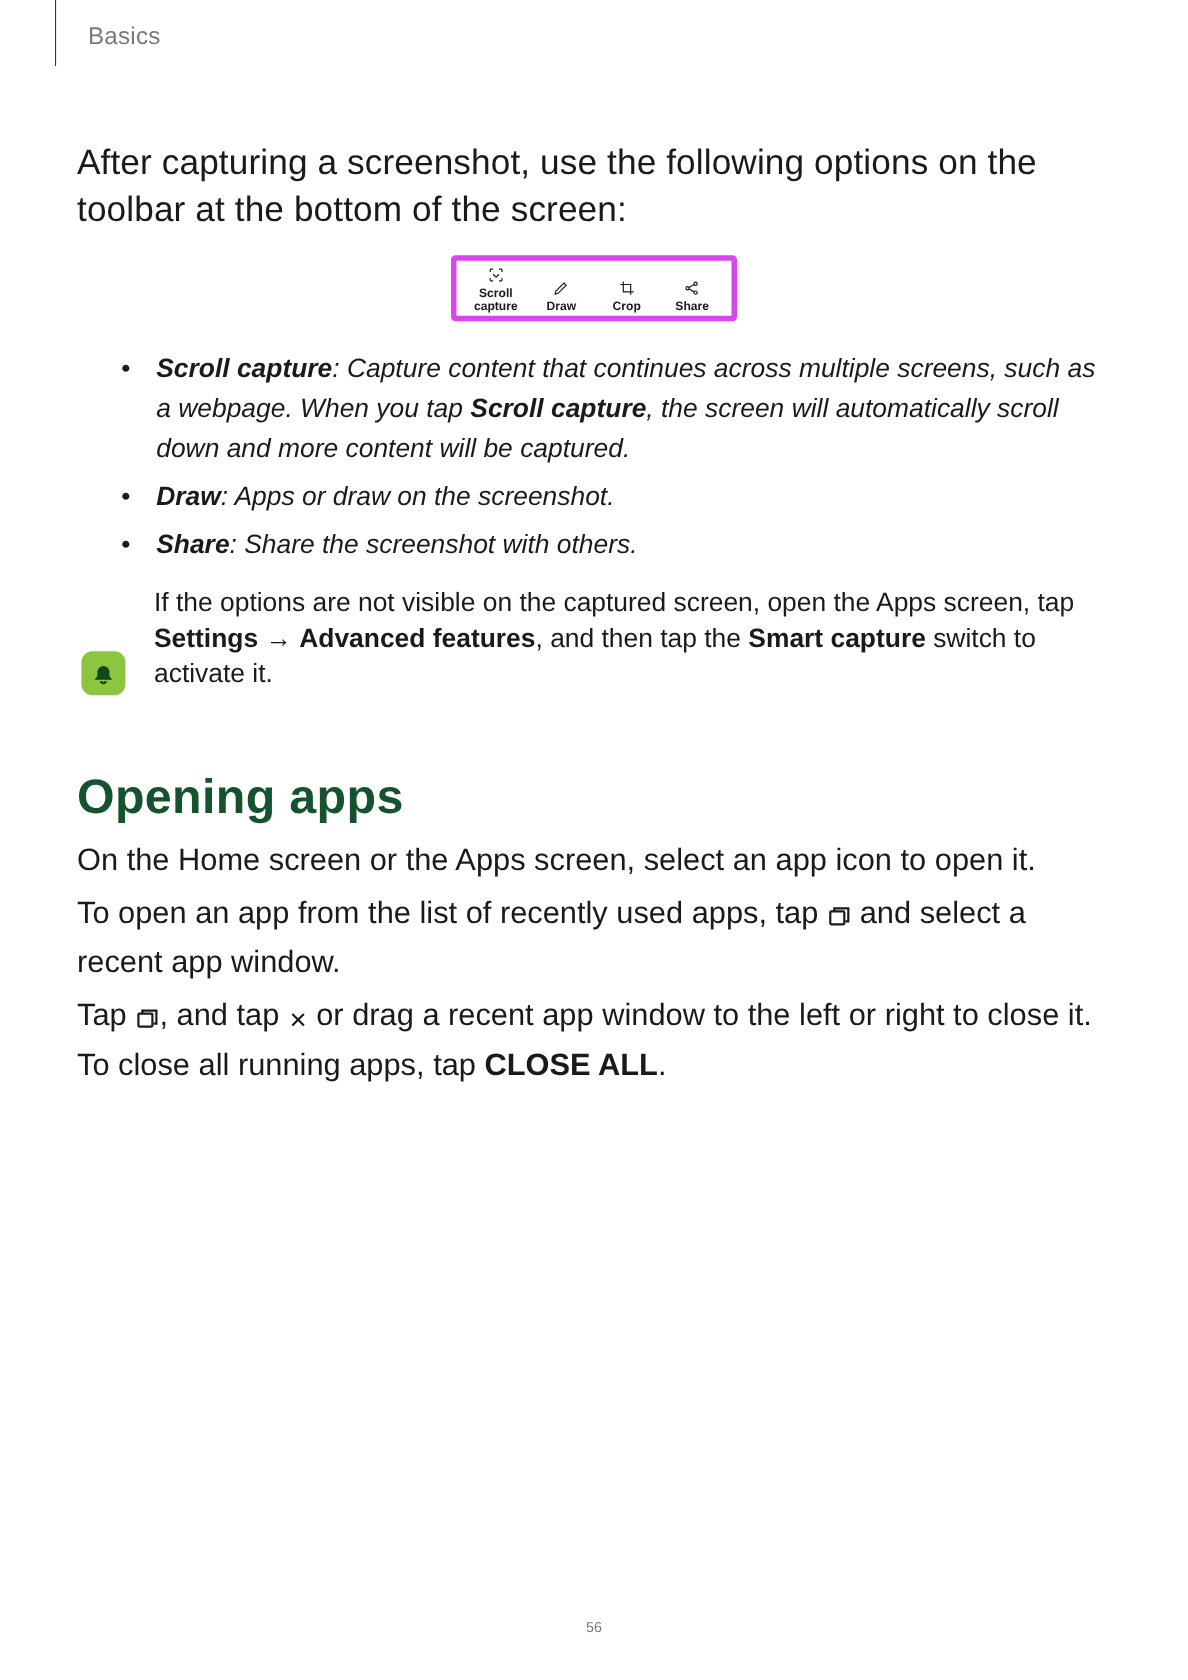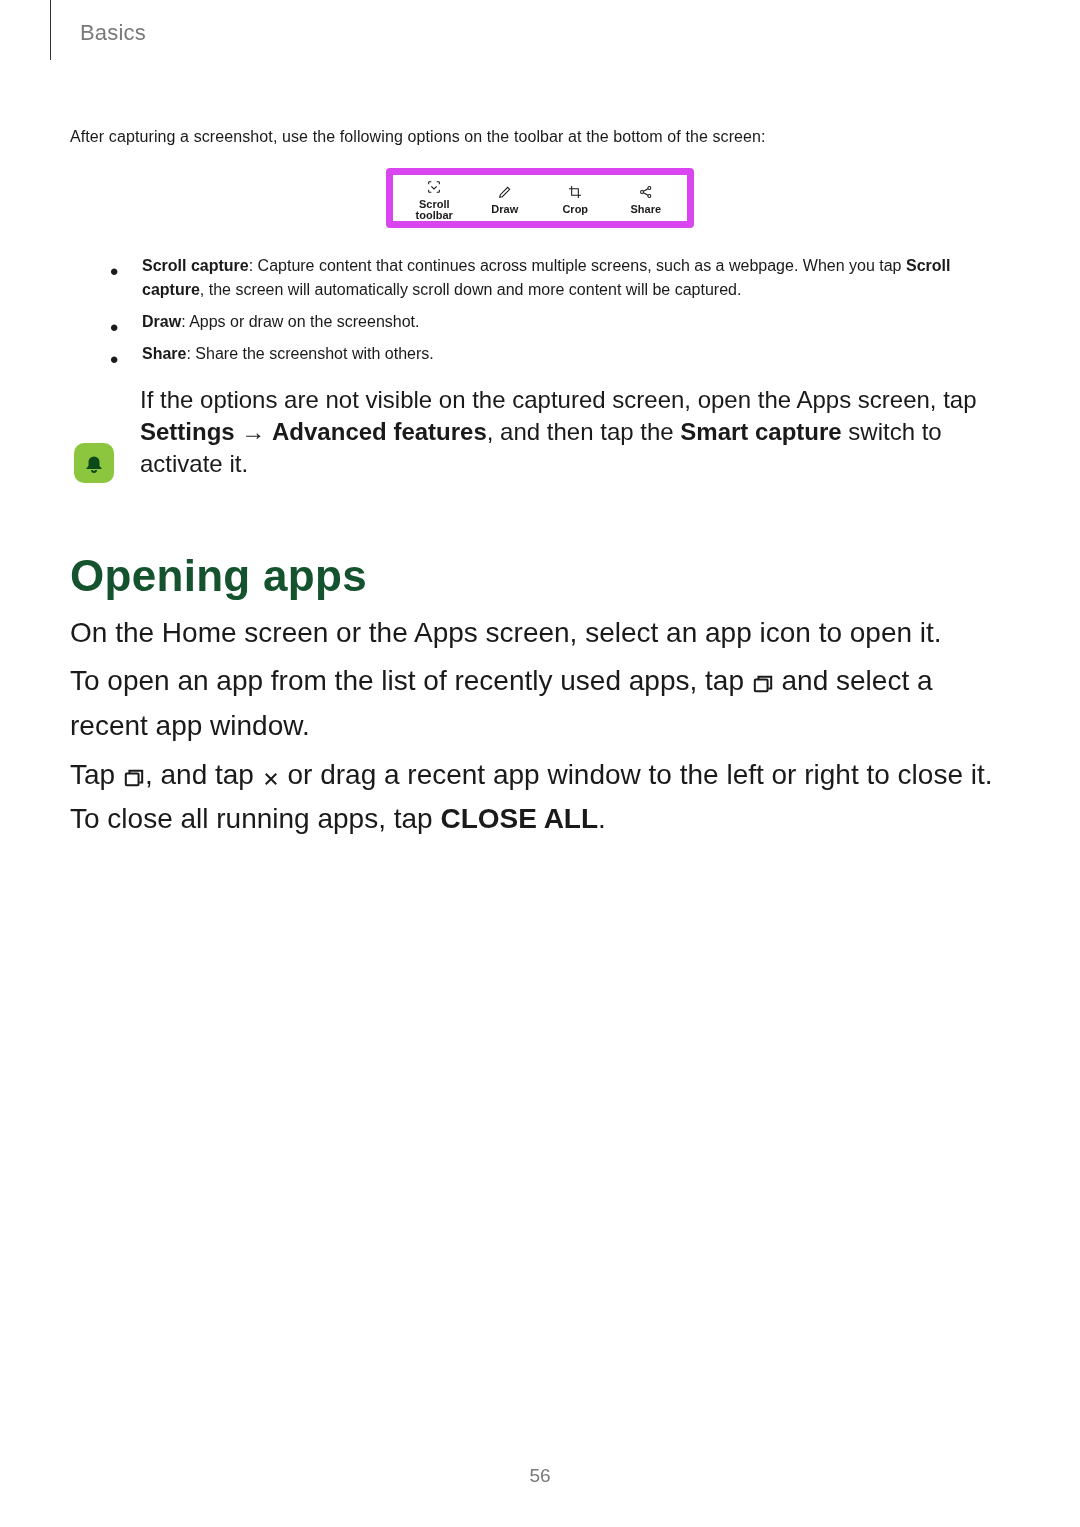--- a/index.html
+++ b/index.html
@@ -28,33 +28,33 @@
     height: 60px;
     background: #333;
   }
   .breadcrumb {
     color: #7a7a7a;
     font-size: 22px;
     margin-left: 10px;
     letter-spacing: 0.2px;
   }
   .body-text {
-    font-size: 16px;
+    font-size: 32px;
     line-height: 1.35;
     margin: 80px 0 20px 0;
     letter-spacing: 0.1px;
   }
   .toolbar-figure {
-    width: 308px;
+    width: 260px;
     height: 60px;
-    border: 7px solid #d946ef;
+    border: 5px solid #d946ef;
     border-radius: 4px;
     margin: 14px auto 26px auto;
     display: flex;
-    align-items: center;
+    align-items: flex-end;
     justify-content: space-around;
     padding: 6px 6px 2px 6px;
     box-sizing: border-box;
   }
   .tb-item {
     flex: 1;
     display: flex;
     flex-direction: column;
     align-items: center;
     font-size: 11px;
@@ -75,24 +75,25 @@
   .tb-item .sub {
     font-weight: 600;
   }
   ul.features {
     list-style: none;
     padding: 0 0 0 40px;
     margin: 0 0 18px 0;
   }
   ul.features > li {
     position: relative;
-    font-size: 16px;
+    font-size: 24px;
     line-height: 1.5;
     padding-left: 32px;
     margin-bottom: 8px;
+    font-style: italic;
   }
   ul.features > li::before {
     content: "•";
     position: absolute;
     left: 0;
     top: 0;
     font-size: 24px;
     color: #1a1a1a;
   }
   .bold { font-weight: 700; }
@@ -139,21 +140,21 @@
   .inline-icon {
     display: inline-block;
     vertical-align: -4px;
   }
   .pagenum {
     position: absolute;
     bottom: 40px;
     left: 0;
     width: 100%;
     text-align: center;
-    font-size: 19px;
+    font-size: 13px;
     color: #7a7a7a;
   }
   .arrow {
     font-family: Arial, sans-serif;
   }
 </style>
 </head>
 <body>
 
 <div class="page">
@@ -164,21 +165,21 @@
 
   <div class="toolbar-figure">
     <div class="tb-item">
       <div class="ic">
         <svg width="16" height="16" viewBox="0 0 24 24" fill="none" stroke="#1a1a1a" stroke-width="1.6">
           <path d="M4 4h4M4 4v4M20 4h-4M20 4v4M4 20h4M4 20v-4M20 20h-4M20 20v-4"></path>
           <path d="M8 11l4 4 4-4"></path>
         </svg>
       </div>
       <div class="lbl">Scroll</div>
-      <div class="sub">toolbar</div>
+      <div class="sub">capture</div>
     </div>
     <div class="tb-item">
       <div class="ic">
         <svg width="16" height="16" viewBox="0 0 24 24" fill="none" stroke="#1a1a1a" stroke-width="1.6">
           <path d="M4 20l4-1 11-11-3-3L5 16l-1 4z"></path>
         </svg>
       </div>
       <div class="lbl">Draw</div>
     </div>
     <div class="tb-item">

